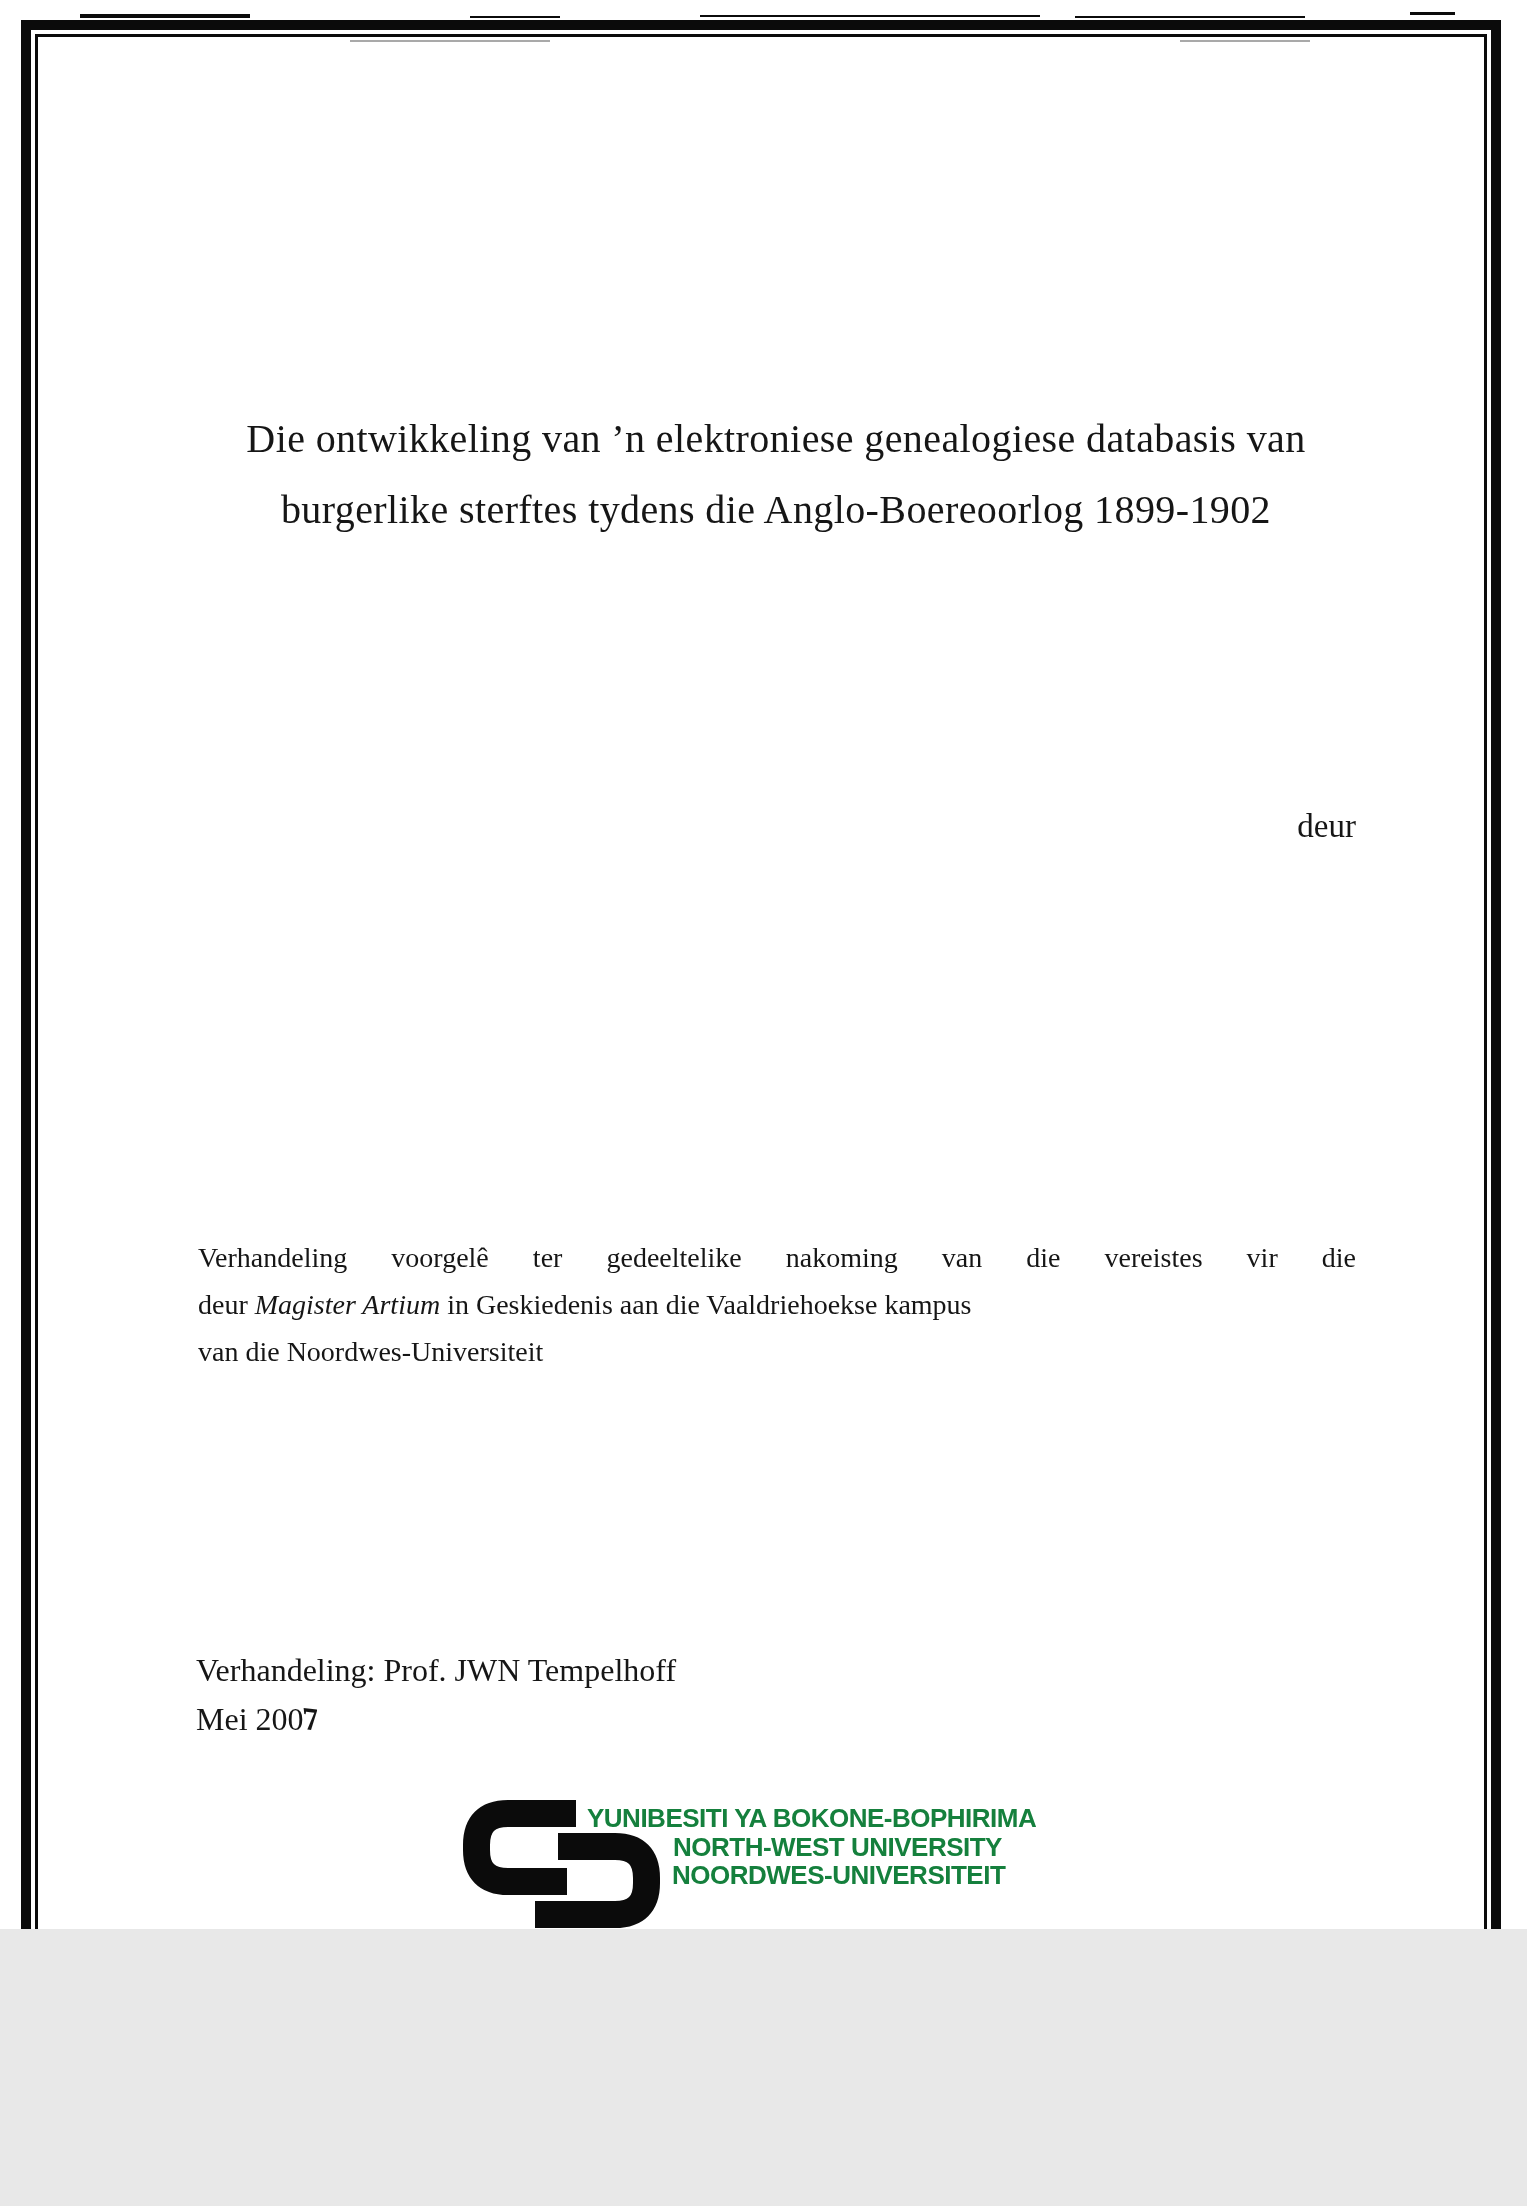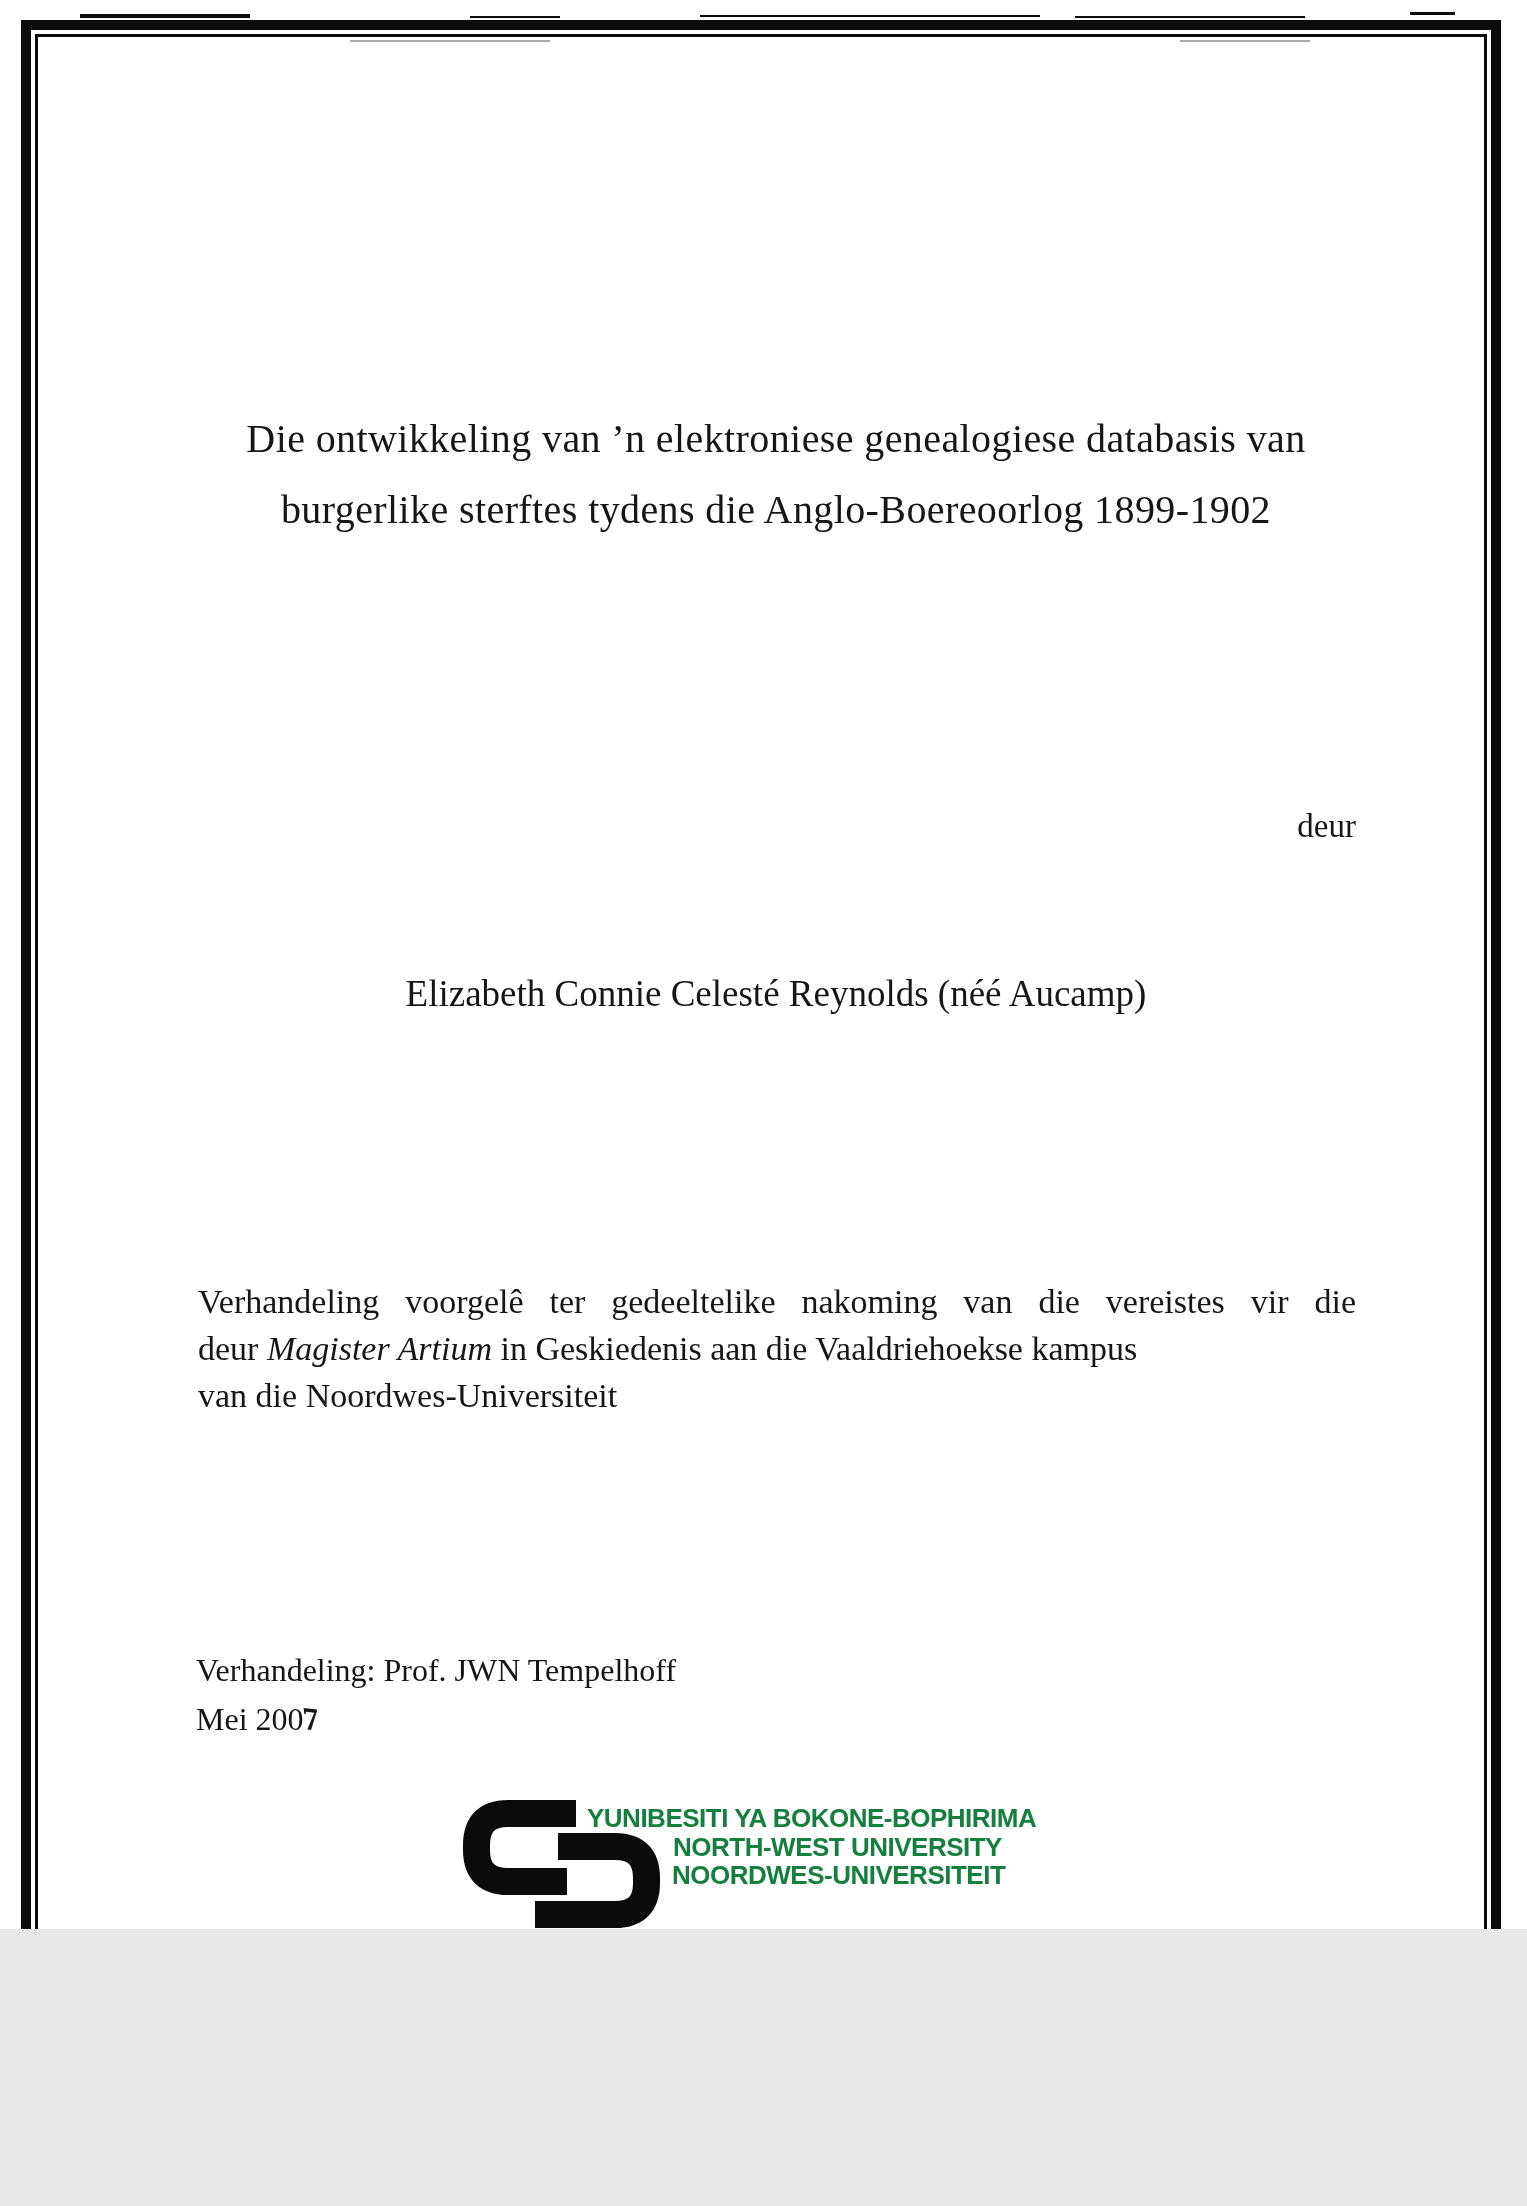--- a/index.html
+++ b/index.html
@@ -30,21 +30,21 @@
 
   
   .center-col { position: absolute; left: 196px; width: 1160px; text-align: center; }
 
   .title-line { font-size: 40px; line-height: 71px; letter-spacing: 0.4px; white-space: nowrap; }
   .byline { font-size: 33px; line-height: 40px; }
   .author { font-size: 37px; line-height: 44px; white-space: nowrap; }
 
   .statement {
     position: absolute; left: 198px; top: 1234px; width: 1158px;
-    font-size: 34px; line-height: 47px; margin-top: 44px;
+    font-size: 28px; line-height: 47px;
   }
   .statement .just { text-align: justify; text-align-last: justify; white-space: nowrap; }
   .statement .just {  }
   .statement .ital { font-style: italic; }
 
   .supervisor-block {
     position: absolute; left: 196px; top: 1646px;
     font-size: 32px; line-height: 49px;
   }
   .date-last-digit {
@@ -92,21 +92,20 @@
   <div class="artifact" style="left:1245px;top:2188px; width:200px; height:3px;"></div>
   <div class="artifact" style="left:1460px;top:2187px; width:40px;  height:3px;"></div>
 
   <div class="center-col" style="top:403px;">
     <div class="title-line">Die ontwikkeling van ’n elektroniese genealogiese databasis van</div>
     <div class="title-line">burgerlike sterftes tydens die Anglo-Boereoorlog 1899-1902</div>
   </div>
 
   <div class="center-col byline" style="top:806px;text-align:right;">deur</div>
 
-  <div class="center-col author" style="top:972px;">Elizabeth Connie Celesté Reynolds (néé Aucamp)</div>
 
   <div class="statement">
     <div class="just">Verhandeling voorgelê ter gedeeltelike nakoming van die vereistes vir die</div>
     <div><span>deur </span><span class="ital">Magister Artium</span><span> in Geskiedenis aan die Vaaldriehoekse kampus</span></div>
     <div>van die Noordwes-Universiteit</div>
   </div>
 
   <div class="supervisor-block">
     <div>Verhandeling: Prof. JWN Tempelhoff</div>
     <div><span>Mei 200</span><span class="date-last-digit">7</span></div>

